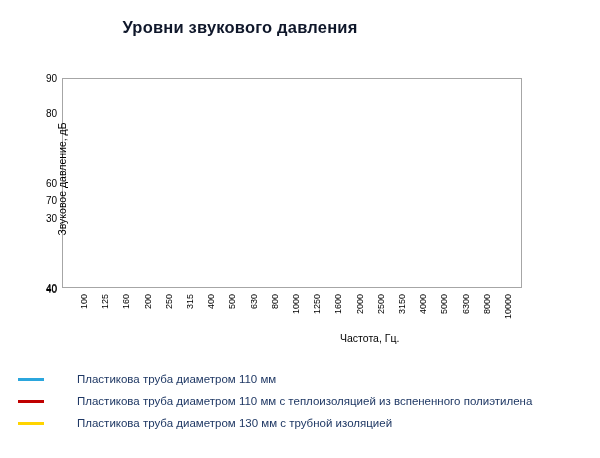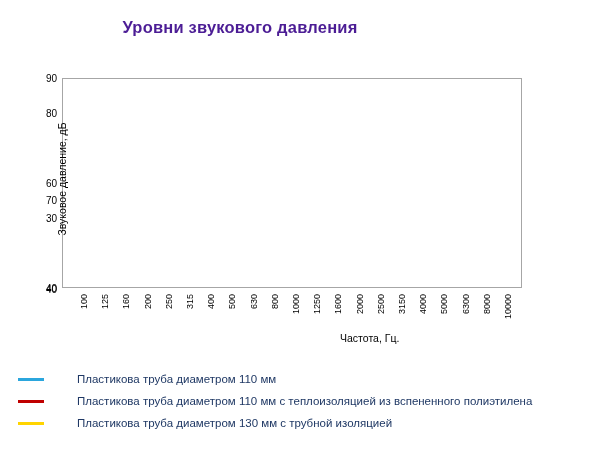--- a/index.html
+++ b/index.html
@@ -15,21 +15,21 @@
     position: relative;
   }
   #chart-title {
     position: absolute;
     top: 18px;
     left: 0;
     width: 480px;
     text-align: center;
     font-size: 16.5px;
     font-weight: bold;
-    color: #4c1d95;
+    color: #0f172a;
     letter-spacing: 0.2px;
   }
   #plot-area {
     position: absolute;
     left: 62px;
     top: 78px;
     width: 460px;
     height: 210px;
   }
   #plot-frame {

